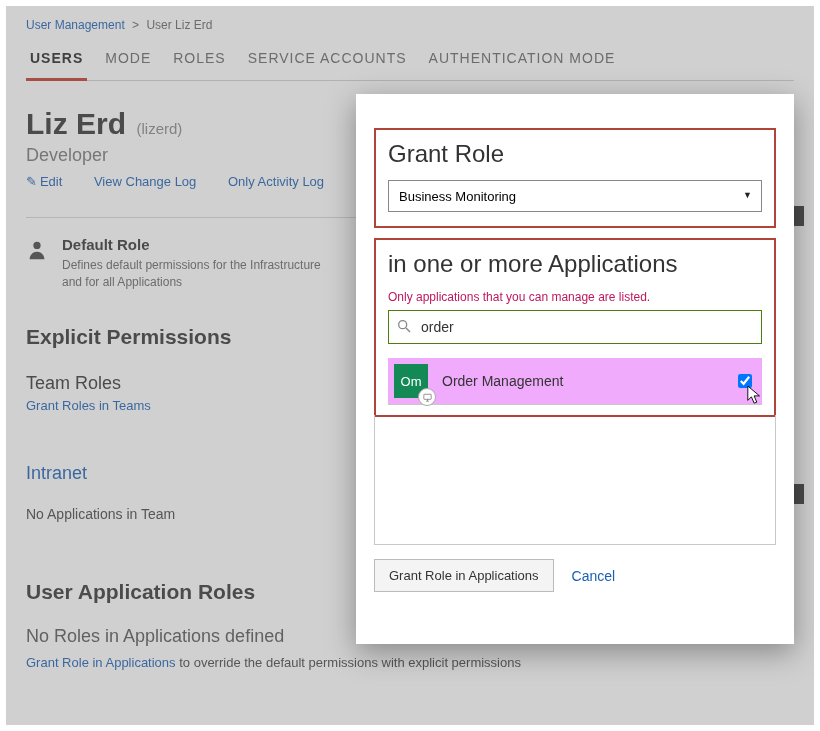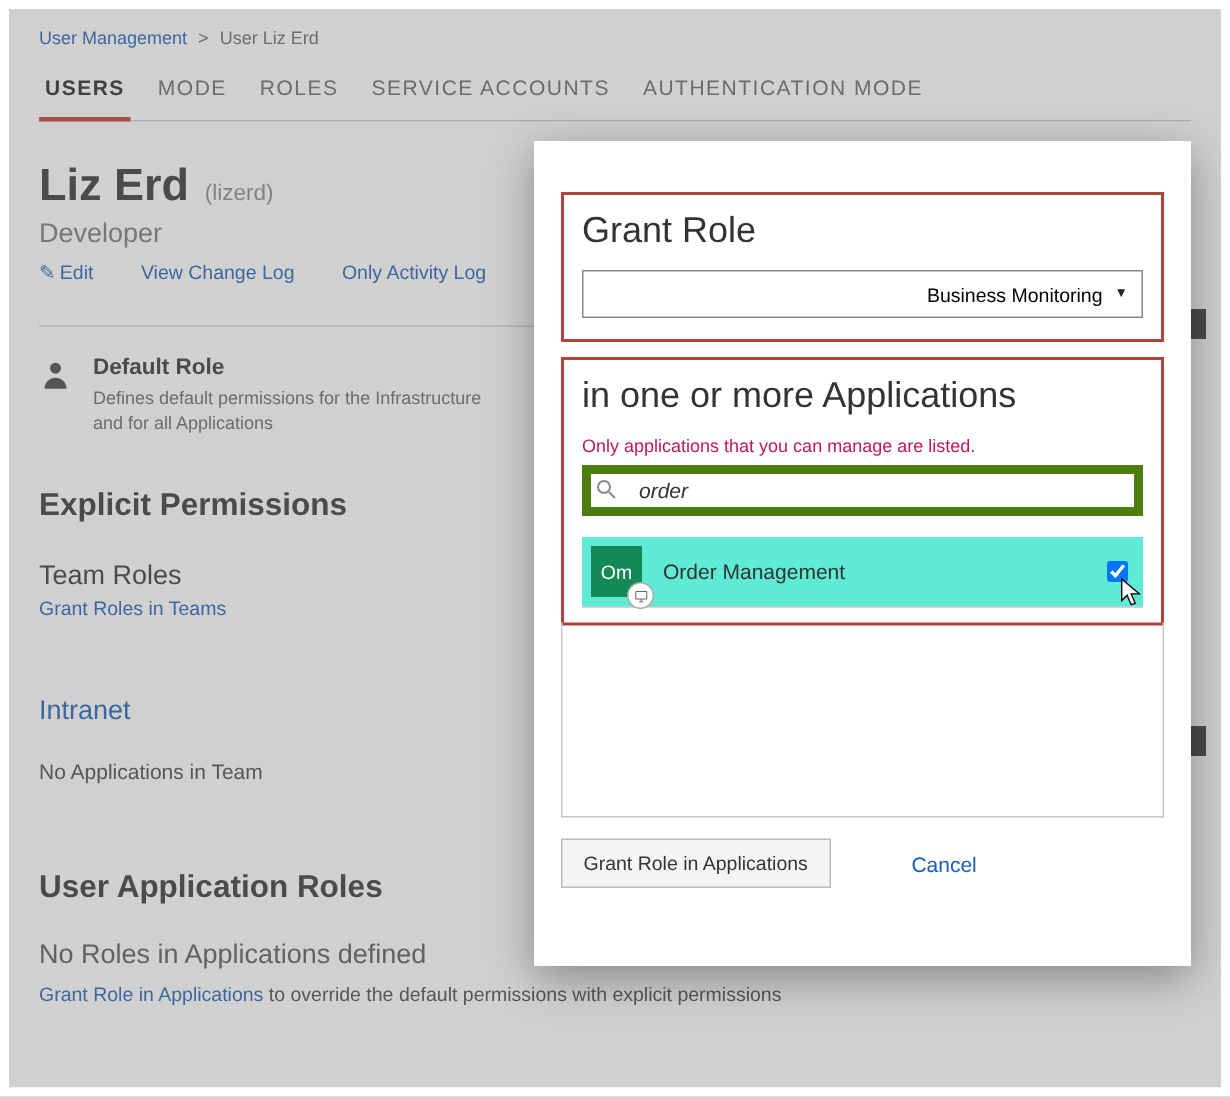--- a/index.html
+++ b/index.html
@@ -44,39 +44,39 @@
   .snip { background:#333; color:#eee; font-size:11px; padding:4px; margin-bottom:12px; overflow:hidden; height:20px; }
   .snip2 { color:#555; font-size:11px; height:14px; overflow:hidden; margin-bottom:2px;}
   .snipgroup2 { margin-top: 200px; }
 
   
   .modal { position:absolute; left:350px; top:88px; width:438px; height:550px; background:#fff; box-shadow: 0 8px 28px rgba(0,0,0,0.35); padding: 34px 18px 20px 18px; }
   .box { border: 2px solid #b04438; padding: 10px 12px 14px 12px; margin-bottom: 10px; }
   .modal-h { font-size: 24px; color:#333; margin-bottom: 12px; }
   .modal-sub { font-size: 12px; color:#be185d; margin-bottom: 6px; }
 
-  .select { width:100%; height:32px; border:1px solid #888; font-size:13px; padding: 0 26px 0 10px; appearance:none; background: #fff; position:relative;text-align:right; }
+  .select { width:100%; height:32px; border:1px solid #888; font-size:13px; padding: 0 26px 0 10px; appearance:none; background: #fff; position:relative; }
   .select-wrap { position:relative; }
   .select-wrap::after { content:"▼"; font-size:9px; position:absolute; right:10px; top:10px; color:#222; pointer-events:none; }
 
   .search-wrap { position:relative; margin-bottom: 14px; }
-  .search { width:100%; height:34px; border:6px solid #4d7c0f; padding: 0 10px 0 32px; font-size:14px; color:#333;font-style:italic; }
+  .search { width:100%; height:34px; border:1px solid #4d7c0f; padding: 0 10px 0 32px; font-size:14px; color:#333; }
   .search-icon { position:absolute; left:8px; top:8px; width:16px; height:16px; stroke:#888; fill:none; stroke-width:2; }
 
   .app-list { border:1px solid #c8c8c8; height: 180px; }
-  .app-row { display:flex; align-items:center; background:#5eead4; border-bottom:1px solid #c8c8c8; padding: 6px 10px 6px 6px; position:relative; }
+  .app-row { display:flex; align-items:center; background:#f0abfc; border-bottom:1px solid #c8c8c8; padding: 6px 10px 6px 6px; position:relative; }
   .app-badge { width:34px; height:34px; background:#138a56; color:#fff; display:flex; align-items:center; justify-content:center; font-size:13px; margin-right: 14px; }
   .app-sub-icon { position:absolute; left:30px; top:30px; width:18px; height:18px; border-radius:50%; background:#fff; border:1px solid #aaa; display:flex; align-items:center; justify-content:center; }
   .app-sub-icon svg { width:11px; height:11px; stroke:#666; fill:none; stroke-width:1.5; }
   .app-name { font-size: 14px; color:#333; flex:1; }
   .chk { width:14px; height:14px; }
 
   .modal-actions { margin-top: 14px; display:flex; gap:18px; align-items:center; }
   .btn { border:1px solid #bbb; background:#f4f4f4; padding: 8px 14px; font-size: 13px; color:#333; cursor:pointer; }
-  .cancel { color:#1a5fb4; font-size:14px; cursor:pointer;margin-left:36px; }
+  .cancel { color:#1a5fb4; font-size:14px; cursor:pointer; }
 
   .cursor { position:absolute; width:18px; height:22px; pointer-events:none; }
 
   .big-muted { font-size: 18px; color:#555; margin-top: 22px; }
 </style>
 </head>
 <body>
 
 <div class="frame">
   <div class="page">

